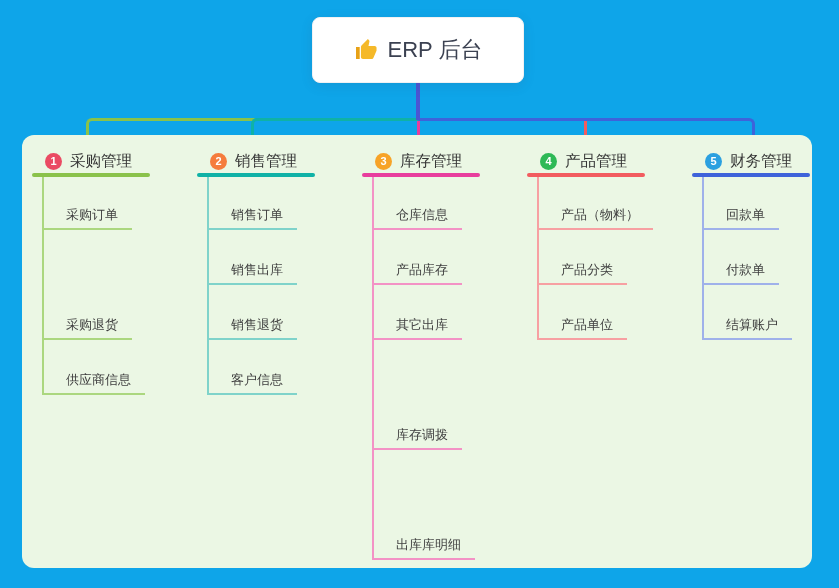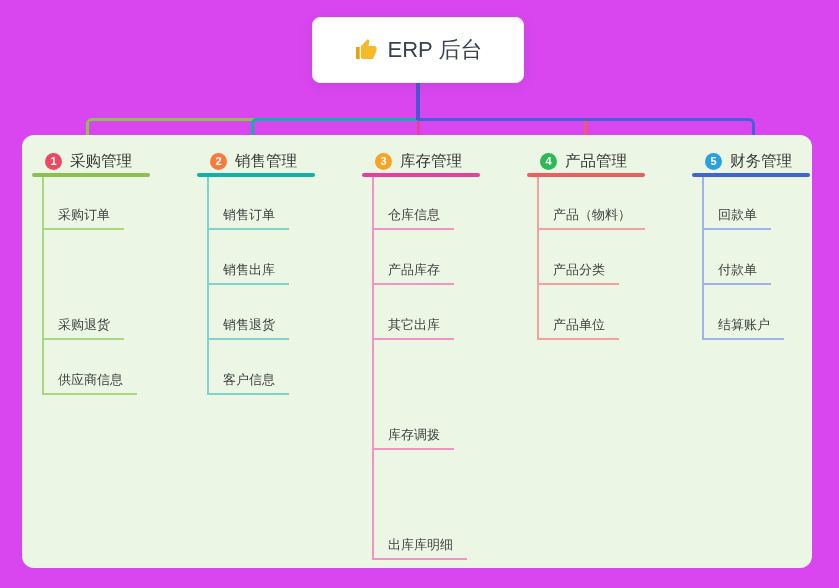--- a/index.html
+++ b/index.html
@@ -1,18 +1,18 @@
 <!DOCTYPE html>
 <html><head>
 <meta charset="utf-8">
 <style>
   html,body { margin:0; padding:0; background:#ffffff; }
   #canvas {
     position:relative; width:839px; height:588px; overflow:hidden;
-    background:#d946ef;
+    background:#0ea5e9;
     font-family:"Liberation Sans", sans-serif;
   }
   
   .root-node {
     position:absolute; left:312px; top:17px; width:210px; height:64px;
     background:#ffffff; border:1px solid #f1f1f3; border-radius:8px;
     box-shadow:0 3px 12px rgba(60,70,100,0.13);
     display:flex; align-items:center; justify-content:center; gap:10px;
     font-size:22px; color:#3b4151; font-weight:500; z-index:5;
   }
@@ -44,21 +44,21 @@
     color:#ffffff; font-size:11px; font-weight:bold;
     display:flex; align-items:center; justify-content:center;
   }
   .branch-label { font-size:15.5px; color:#363636; white-space:nowrap; }
   .branch-underline {
     position:absolute; top:173px; width:118px; height:4px; border-radius:2px;
   }
   .spine { position:absolute; top:177px; width:2px; }
   
   .leaf {
-    position:absolute; padding:0 14px 4px 16px;
+    position:absolute; padding:0 14px 4px 24px;
     font-size:13px; line-height:19px; color:#3f3f3f; white-space:nowrap;
     border-bottom:2px solid; border-bottom-left-radius:1px; cursor:pointer;
   }
   
   .col1 { left:32px; } .col2 { left:197px; } .col3 { left:362px; }
   .col4 { left:527px; } .col5 { left:692px; }
   .colitem1 { left:42px; } .colitem2 { left:207px; } .colitem3 { left:372px; }
   .colitem4 { left:537px; } .colitem5 { left:702px; }
   .r0 { top:205px; } .r1 { top:260px; } .r2 { top:315px; } .r3 { top:370px;text-align:right; }
   .r4 { top:425px; } .r5 { top:480px; } .r6 { top:535px; }

